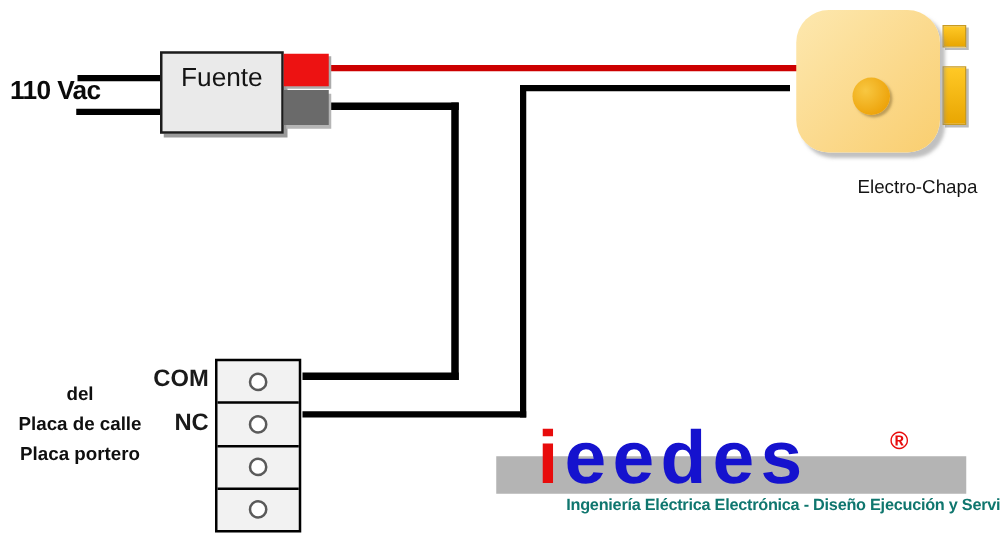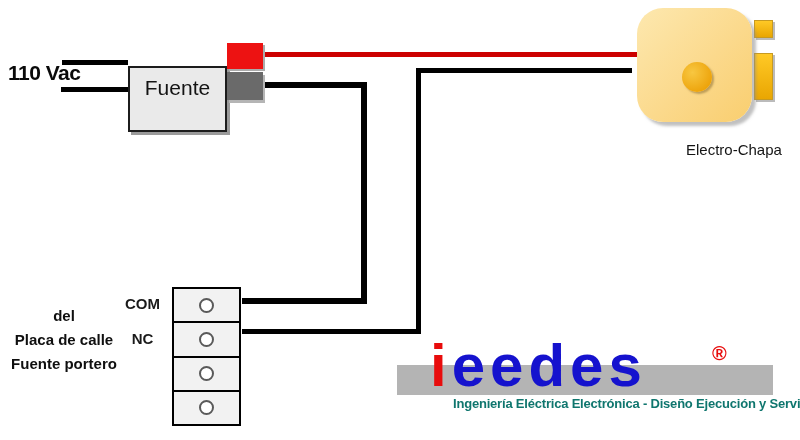--- a/index.html
+++ b/index.html
@@ -11,21 +11,21 @@
 
   
   .vac-label{left:8px;top:61px;font-size:21px;font-weight:bold;color:#0a0a0a;letter-spacing:-0.5px;}
   .wire{background:#000;z-index:1;}
   .wire-red{background:#cc0000;z-index:1;}
 
   
   .fuente{
     left:128px;top:41px;width:99px;height:66px;background:#eaeaea;
     border:2px solid #1c1c1c;box-shadow:3px 3px 0 #9a9a9a;box-sizing:border-box;
-    text-align:center;z-index:2;margin-top:25px;
+    text-align:center;z-index:2;
   }
   .fuente-text{margin-top:8px;font-size:21px;color:#141414;}
   .conn{z-index:2;}
   .conn-red{left:227px;top:43px;width:36px;height:26px;background:#ed1212;box-shadow:2px 2px 0 #ababab;}
   .conn-gray{left:227px;top:72px;width:36px;height:28px;background:#6a6a6a;box-shadow:2px 3px 0 #b5b5b5;}
 
   
   .chapa-body{
     left:637px;top:8px;width:115px;height:114px;border-radius:26px;
     background:linear-gradient(135deg,#fde8af 0%,#fbd98c 55%,#f9ce6f 100%);
@@ -47,21 +47,21 @@
 
   
   .tblock{
     left:172px;top:287px;width:69px;height:139px;background:#f2f2f2;
     border:2px solid #000;box-sizing:border-box;display:flex;flex-direction:column;z-index:2;
   }
   .t-row{flex:1;display:flex;align-items:center;justify-content:center;border-top:2px solid #000;}
   .t-row:first-child{border-top:none;}
   .t-screw{width:15px;height:15px;border-radius:50%;background:#fff;border:2px solid #5a5a5a;box-sizing:border-box;}
   .t-labels{left:118px;top:287px;width:49px;z-index:2;}
-  .t-label{height:34.75px;line-height:33px;text-align:center;font-size:15px;font-weight:bold;color:#1a1a1a;}
+  .t-label{height:34.75px;line-height:33px;text-align:right;font-size:19px;font-weight:bold;color:#1a1a1a;}
 
   .panel-label{
     left:6px;top:304px;width:116px;text-align:center;
     font-size:15px;font-weight:bold;color:#0f0f0f;line-height:24px;z-index:2;
   }
 
   
   .logo-band{left:397px;top:365px;width:376px;height:30px;background:#b4b4b4;z-index:5;}
   .logo-word{
     left:430px;top:336px;font-size:60px;font-weight:bold;line-height:1;
@@ -122,21 +122,21 @@
   </div>
   <div class="abs t-labels">
     <div class="t-label">COM</div>
     <div class="t-label">NC</div>
     <div class="t-label"></div>
   </div>
 
   <div class="abs panel-label">
     <div>del</div>
     <div>Placa de calle</div>
-    <div>Fuente portero</div>
+    <div>Placa portero</div>
   </div>
 
   <div class="abs logo-band"></div>
   <div class="abs logo-word">
     <span class="logo-i">i</span><span class="logo-rest">eedes</span>
   </div>
   <div class="abs logo-reg">®</div>
   <div class="abs logo-tagline">Ingeniería Eléctrica Electrónica - Diseño Ejecución y Servicio</div>
 
 </div>

